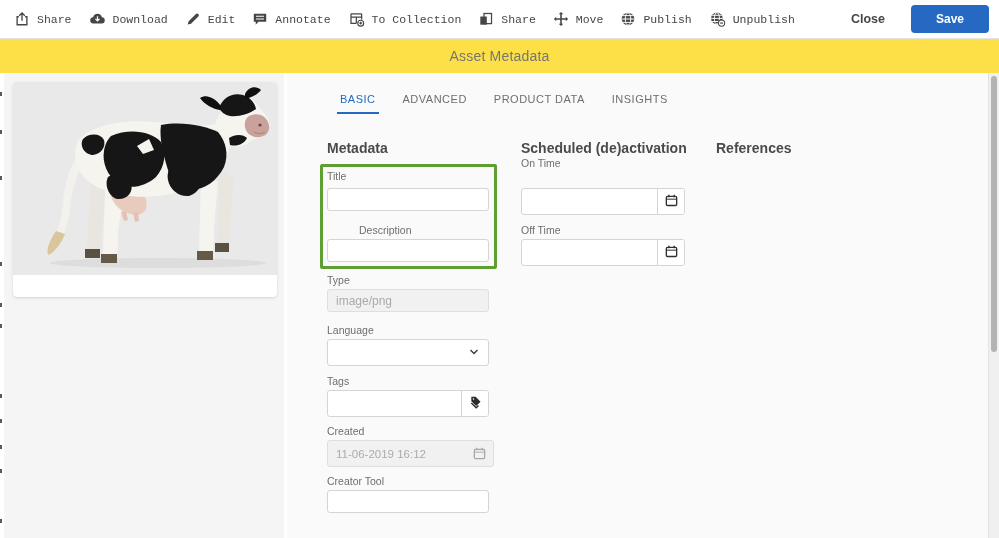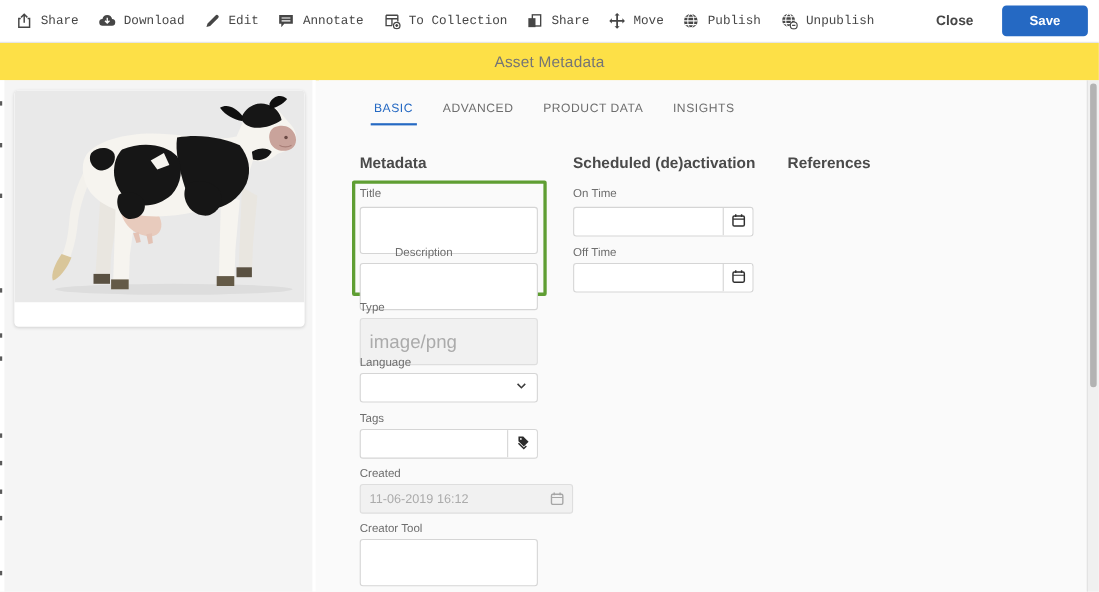--- a/index.html
+++ b/index.html
@@ -49,22 +49,22 @@
   .asset-card svg{display:block;}
   .form-panel{position:absolute;left:290px;right:11px;top:0;bottom:0;background:#fafafa;}
   
   .tabs{position:absolute;left:47px;top:20px;display:flex;gap:21px;}
   .tab{font-size:11px;letter-spacing:.5px;color:var(--label);padding:0 3px 7px 3px;cursor:pointer;border-bottom:2px solid transparent;}
   .tab.active{color:var(--blue);border-bottom-color:var(--blue);}
   
   .sec-head{position:absolute;font-size:14px;font-weight:700;color:#4a4a4a;}
   .f-label{position:absolute;font-size:10.5px;color:var(--label);}
   .f-input{
-    position:absolute;height:43px;border:1px solid var(--border);border-radius:3px;
-    background:#fff;font-family:inherit;font-size:17px;color:#404040;padding:0 8px;outline:none;
+    position:absolute;height:23px;border:1px solid var(--border);border-radius:3px;
+    background:#fff;font-family:inherit;font-size:12px;color:#404040;padding:0 8px;outline:none;
   }
   .f-input:disabled{background:#f1f1f1;border-color:#dedede;color:#ababab;}
   .f-group{
     position:absolute;height:27px;display:flex;align-items:stretch;
     border:1px solid var(--border);border-radius:3px;background:#fff;overflow:hidden;
   }
   .f-group input{border:none;outline:none;background:transparent;font-family:inherit;font-size:11.5px;color:#404040;padding:0 8px;flex:1;min-width:0;}
   .f-group .side-btn{
     width:27px;flex:none;display:flex;align-items:center;justify-content:center;
     background:#fff;border:none;border-left:1px solid var(--border);cursor:pointer;padding:0;
@@ -275,39 +275,39 @@
       <button class="side-btn">
           <span><svg width="15" height="15" viewBox="0 0 18 18">
               <path d="M9.2 2.2 L15 8 L9.8 13.2 L4 7.4 V2.2 Z" fill="#2b2b2b"></path>
               <circle cx="6.6" cy="4.8" r="1" fill="#fff"></circle>
               <path d="M4 9.5 L9.8 15.3 L12.6 12.5" fill="none" stroke="#2b2b2b" stroke-width="1.6"></path>
             </svg></span>
         </button>
     </div>
 
     <div class="f-label" style="left:37px;top:352px;">Created</div>
-    <div class="f-group disabled" style="left:37px;top:367px;width:194px;">
+    <div class="f-group disabled" style="left:37px;top:367px;width:167px;">
       <input disabled="" value="11-06-2019 16:12" style="">
       <span class="inner-icon">
           <svg width="15" height="15" viewBox="0 0 18 18">
             <rect x="2.8" y="4" width="12.4" height="11" rx="1.5" fill="none" stroke="#a6a6a6" stroke-width="1.5"></rect>
             <path d="M5.8 2 V5 M12.2 2 V5" stroke="#a6a6a6" stroke-width="1.5"></path>
             <path d="M3 7.4 H15" stroke="#a6a6a6" stroke-width="1.1"></path>
           </svg>
         </span>
     </div>
 
     <div class="f-label" style="left:37px;top:402px;">Creator Tool</div>
     <input class="f-input" style="left: 37px; top: 417px; width: 162px;" value="">
 
     <div class="f-label" style="left:37px;top:472px;margin-top:36px;">Width</div>
 
     <div class="sec-head" style="left:231px;top:67px;">Scheduled (de)activation</div>
 
-    <div class="f-label" style="left:231px;top:97px;">On Time</div>
+    <div class="f-label" style="left:231px;top:84px;">On Time</div>
     <div class="f-group" style="left:231px;top:115px;width:164px;">
       <input value="" style="">
       <button class="side-btn">
           <span><svg width="15" height="15" viewBox="0 0 18 18">
               <rect x="2.8" y="4" width="12.4" height="11" rx="1.5" fill="none" stroke="#2f2f2f" stroke-width="1.6"></rect>
               <path d="M5.8 2 V5 M12.2 2 V5" stroke="#2f2f2f" stroke-width="1.6"></path>
               <path d="M3 7.4 H15" stroke="#2f2f2f" stroke-width="1.2"></path>
             </svg></span>
         </button>
     </div>

